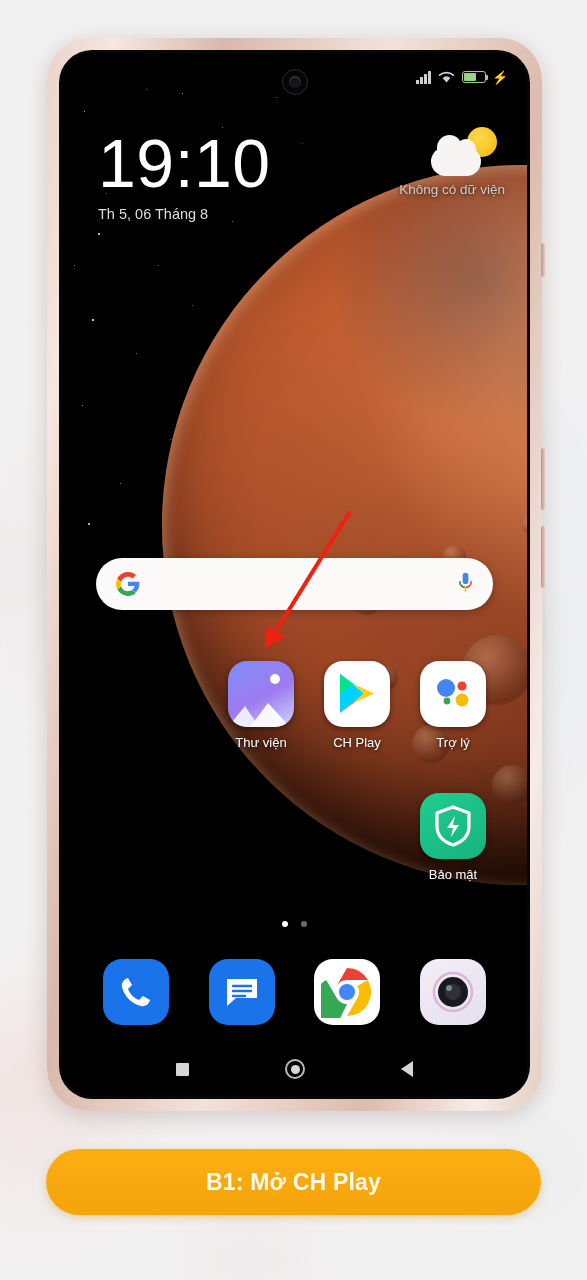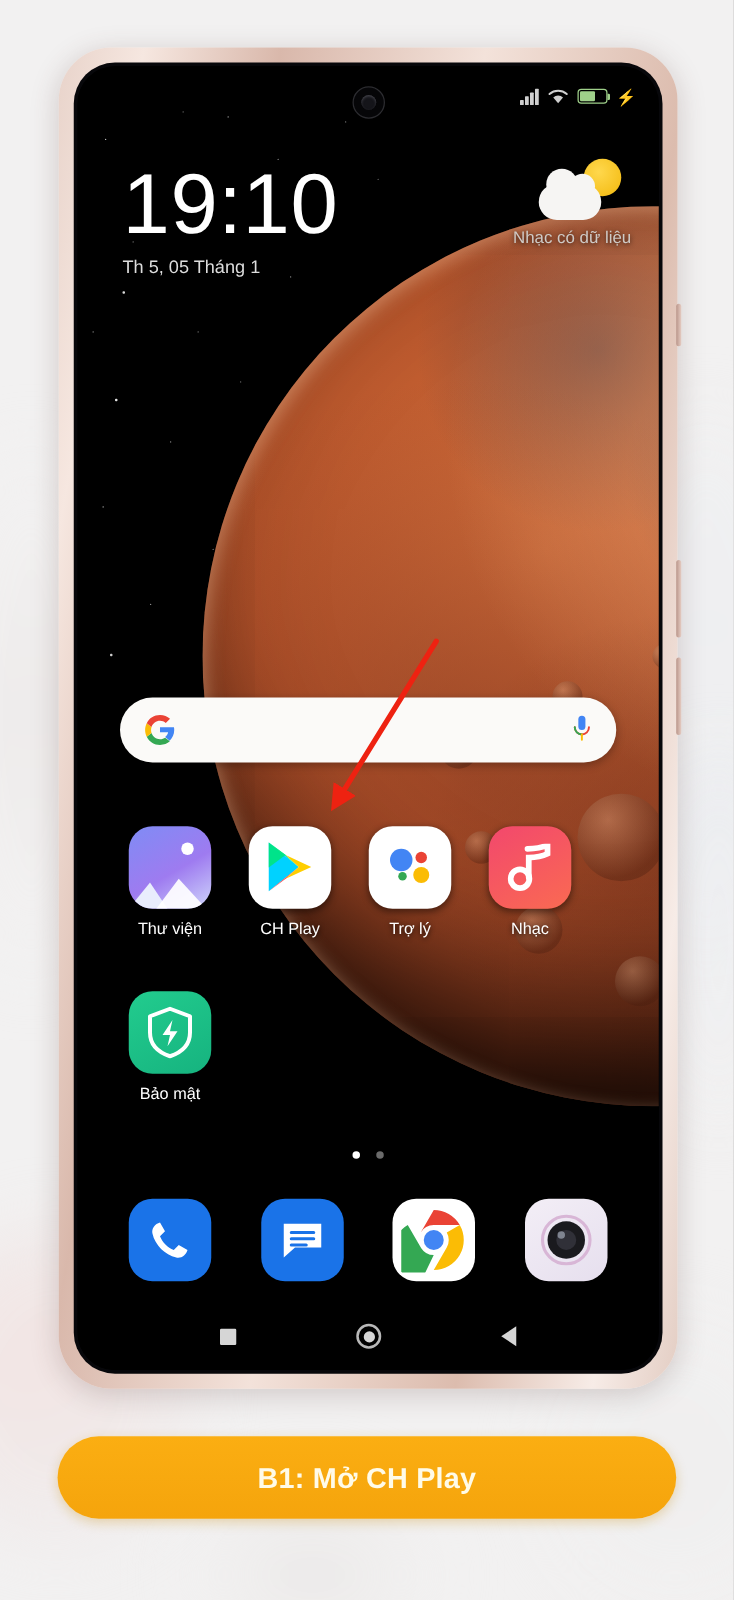--- a/index.html
+++ b/index.html
@@ -210,21 +210,21 @@
     display: flex; align-items: center;
     padding: 0 19px;
     box-shadow: 0 2px 8px rgba(0,0,0,.3);
   }
   .g-logo { width: 26px; height: 26px; }
   .mic { width: 17px; height: 26px; margin-left: auto; }
 
   
   .app-row {
     position: absolute; left: 26px; right: 26px;
-    display: flex; justify-content: flex-start;
+    display: flex; justify-content: flex-end;
   }
   #row-1 { top: 608px; }
   #row-2 { top: 740px; }
   .app {
     width: 96px; display: flex; flex-direction: column;
     align-items: center;
   }
   .app-icon {
     width: 66px; height: 66px; border-radius: 19px;
     position: relative; overflow: hidden;
@@ -395,29 +395,29 @@
           </svg>
           <div class="battery">
               <span></span>
             </div>
           <div class="bolt">⚡</div>
         </div>
         <div id="punchhole"></div>
 
         <div id="clock-widget">
           <div id="clock-time">19:10</div>
-          <div id="clock-date">Th 5, 05 Tháng 1</div>
+          <div id="clock-date">Th 5, 06 Tháng 8</div>
         </div>
 
         <div id="weather-widget">
           <div id="weather-icon">
             <div id="sun"></div>
             <div id="cloud"></div>
           </div>
-          <div id="weather-text">Nhạc có dữ liệu</div>
+          <div id="weather-text">Không có dữ viện</div>
         </div>
 
         <div id="searchbar">
           <svg class="g-logo" viewBox="0 0 48 48">
             <path fill="#4285F4" d="M45 24c0-1.6-.1-2.7-.4-4H24v7.5h12c-.2 2-1.5 5-4.4 7l6.7 5.2C42.2 36 45 30.6 45 24z"></path>
             <path fill="#34A853" d="M24 46c5.9 0 10.9-2 14.5-5.3l-6.9-5.4C29.7 36.6 27.1 37.5 24 37.5c-5.8 0-10.7-3.8-12.5-9.1l-7.1 5.5C8 41.4 15.4 46 24 46z"></path>
             <path fill="#FBBC05" d="M11.5 28.4c-.5-1.4-.7-2.9-.7-4.4s.3-3 .7-4.4l-7.1-5.5C2.9 17 2 20.4 2 24s.9 7 2.4 9.9l7.1-5.5z"></path>
             <path fill="#EA4335" d="M24 10.5c3.3 0 6.2 1.1 8.5 3.3l6.3-6.3C34.9 4 29.9 2 24 2 15.4 2 8 6.6 4.4 14.1l7.1 5.5C13.3 14.3 18.2 10.5 24 10.5z"></path>
           </svg>
           <svg class="mic" viewBox="0 0 24 34">
@@ -459,29 +459,20 @@
               <svg width="44" height="44" viewBox="0 0 44 44">
                 <circle cx="15" cy="16" r="9" fill="#4285F4"></circle>
                 <circle cx="31" cy="14" r="4.6" fill="#EA4335"></circle>
                 <circle cx="31" cy="28" r="6.4" fill="#FBBC05"></circle>
                 <circle cx="16" cy="29" r="3.4" fill="#34A853"></circle>
               </svg>
             </div>
             <div class="app-label">Trợ lý</div>
           </div>
 
-          <div class="app">
-            <div class="app-icon ic-music">
-              <svg width="36" height="38" viewBox="0 0 36 38">
-                <path d="M16 4 C24 4 30 2 32 1 L32 8 C29 9.5 24 11 17 11 L17 27" stroke="#fff" stroke-width="4.6" fill="none" stroke-linecap="round"></path>
-                <circle cx="10" cy="28" r="7.5" fill="none" stroke="#fff" stroke-width="4.6"></circle>
-              </svg>
-            </div>
-            <div class="app-label">Nhạc</div>
-          </div>
         </div>
 
         <div class="app-row" id="row-2">
 
 
           <div class="app">
             <div class="app-icon ic-security">
               <svg width="38" height="42" viewBox="0 0 38 42">
                 <path d="M19 2 L35 8 v13 c0 10-7 16-16 19 C10 37 3 31 3 21 V8 Z" fill="none" stroke="#fff" stroke-width="3.2" stroke-linejoin="round"></path>
                 <path d="M21 11 L13 23 h6 l-2 9 8-12 h-6 Z" fill="#fff"></path>

